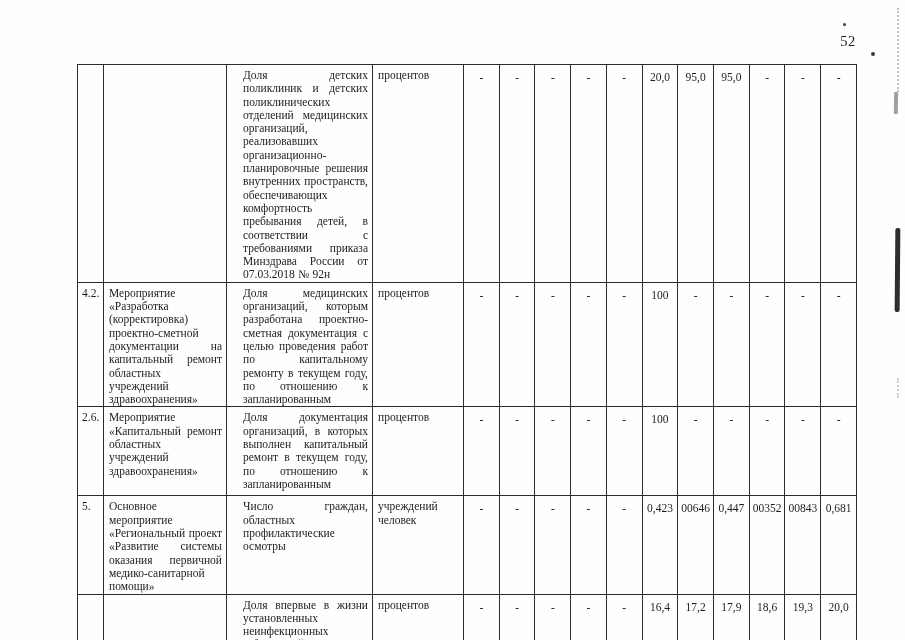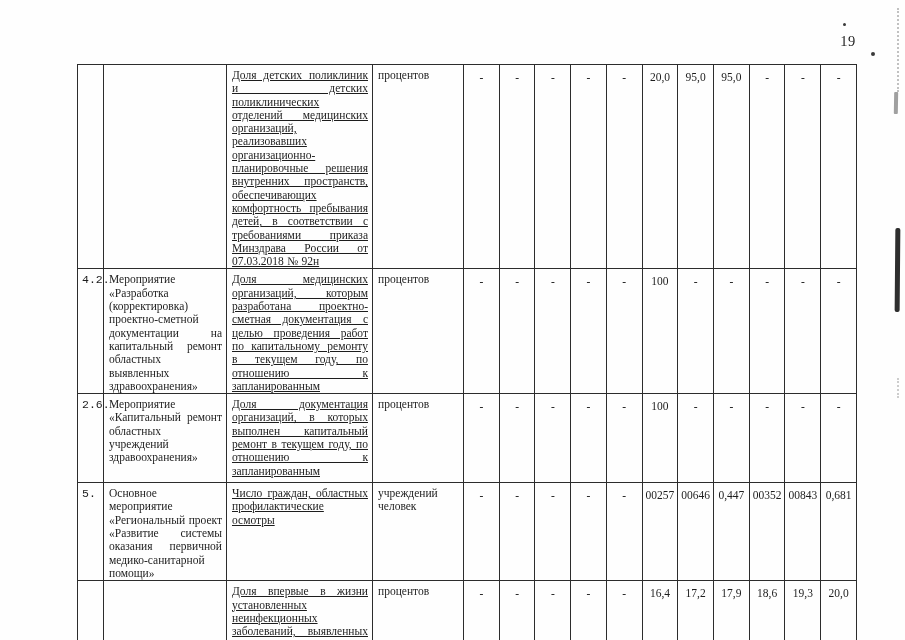--- a/index.html
+++ b/index.html
@@ -27,31 +27,30 @@
     border-collapse:collapse;table-layout:fixed;
     background:transparent;
   }
   table.doc-table td{
     border:1px solid var(--line);
     vertical-align:top;
     font-size:11.5px;
     line-height:13.3px;
     color:var(--ink);
   }
-  td.col-num{padding:4px 14px 0 4px;font-family:Liberation Mono, monospace;}
+  td.col-num{padding:4px 14px 0 4px;}
   td.col-title{
     padding:4px 4px 0 5px;
     text-align:justify;text-align-last:left;
     word-spacing:.5px;
   }
   td.col-indicator{
-    padding:4px 4px 0 5px;
+    padding:4px 4px 0 16px;
     text-align:justify;text-align-last:left;
     word-spacing:.5px;
-    text-decoration:underline;
   }
   td.col-unit{padding:4px 4px 0 5px;}
   td.col-value{
     padding:6px 1px 0 1px;
     text-align:center;
     font-size:11.3px;
   }
   tbody tr:nth-child(1){height:183px;}
   tbody tr:nth-child(2){height:107px;}
   tbody tr:nth-child(3){height:89px;}
@@ -76,21 +75,21 @@
   .noise-faint{
     position:absolute;left:897px;top:378px;height:20px;width:0;
     border-left:2px dotted #c2c2c2;opacity:.8;
   }
 </style>
 </head>
 <body>
 
 <div class="page">
 
-  <div class="page-number">19</div>
+  <div class="page-number">52</div>
 
   <div class="speck speck-1"></div>
   <div class="speck speck-2"></div>
   <div class="noise-dots"></div>
   <div class="noise-smudge"></div>
   <div class="noise-blob"></div>
   <div class="noise-faint"></div>
 
   <table class="doc-table">
     <colgroup>
@@ -113,21 +112,21 @@
           <td class="col-value">-</td>
           <td class="col-value">20,0</td>
           <td class="col-value">95,0</td>
           <td class="col-value">95,0</td>
           <td class="col-value">-</td>
           <td class="col-value">-</td>
           <td class="col-value">-</td>
         </tr>
         <tr>
     <td class="col-num">4.2.</td>
-    <td class="col-title">Мероприятие «Разработка (корректировка) проектно-сметной документации на капитальный ремонт областных выявленных здравоохранения»</td>
+    <td class="col-title">Мероприятие «Разработка (корректировка) проектно-сметной документации на капитальный ремонт областных учреждений здравоохранения»</td>
     <td class="col-indicator">Доля медицинских организаций, которым разработана проектно-сметная документация с целью проведения работ по капитальному ремонту в текущем году, по отношению к запланированным</td>
     <td class="col-unit">процентов</td>
   <td class="col-value">-</td>
           <td class="col-value">-</td>
           <td class="col-value">-</td>
           <td class="col-value">-</td>
           <td class="col-value">-</td>
           <td class="col-value">100</td>
           <td class="col-value">-</td>
           <td class="col-value">-</td>
@@ -155,21 +154,21 @@
         <tr>
     <td class="col-num">5.</td>
     <td class="col-title">Основное мероприятие «Региональный проект «Развитие системы оказания первичной медико-санитарной помощи»</td>
     <td class="col-indicator">Число граждан, областных профилактические осмотры</td>
     <td class="col-unit">учреждений человек</td>
   <td class="col-value">-</td>
           <td class="col-value">-</td>
           <td class="col-value">-</td>
           <td class="col-value">-</td>
           <td class="col-value">-</td>
-          <td class="col-value">00257</td>
+          <td class="col-value">0,423</td>
           <td class="col-value">00646</td>
           <td class="col-value">0,447</td>
           <td class="col-value">00352</td>
           <td class="col-value">00843</td>
           <td class="col-value">0,681</td>
         </tr>
         <tr>
     <td class="col-num"></td>
     <td class="col-title"></td>
     <td class="col-indicator">Доля впервые в жизни установленных неинфекционных заболеваний, выявленных при проведении</td>

